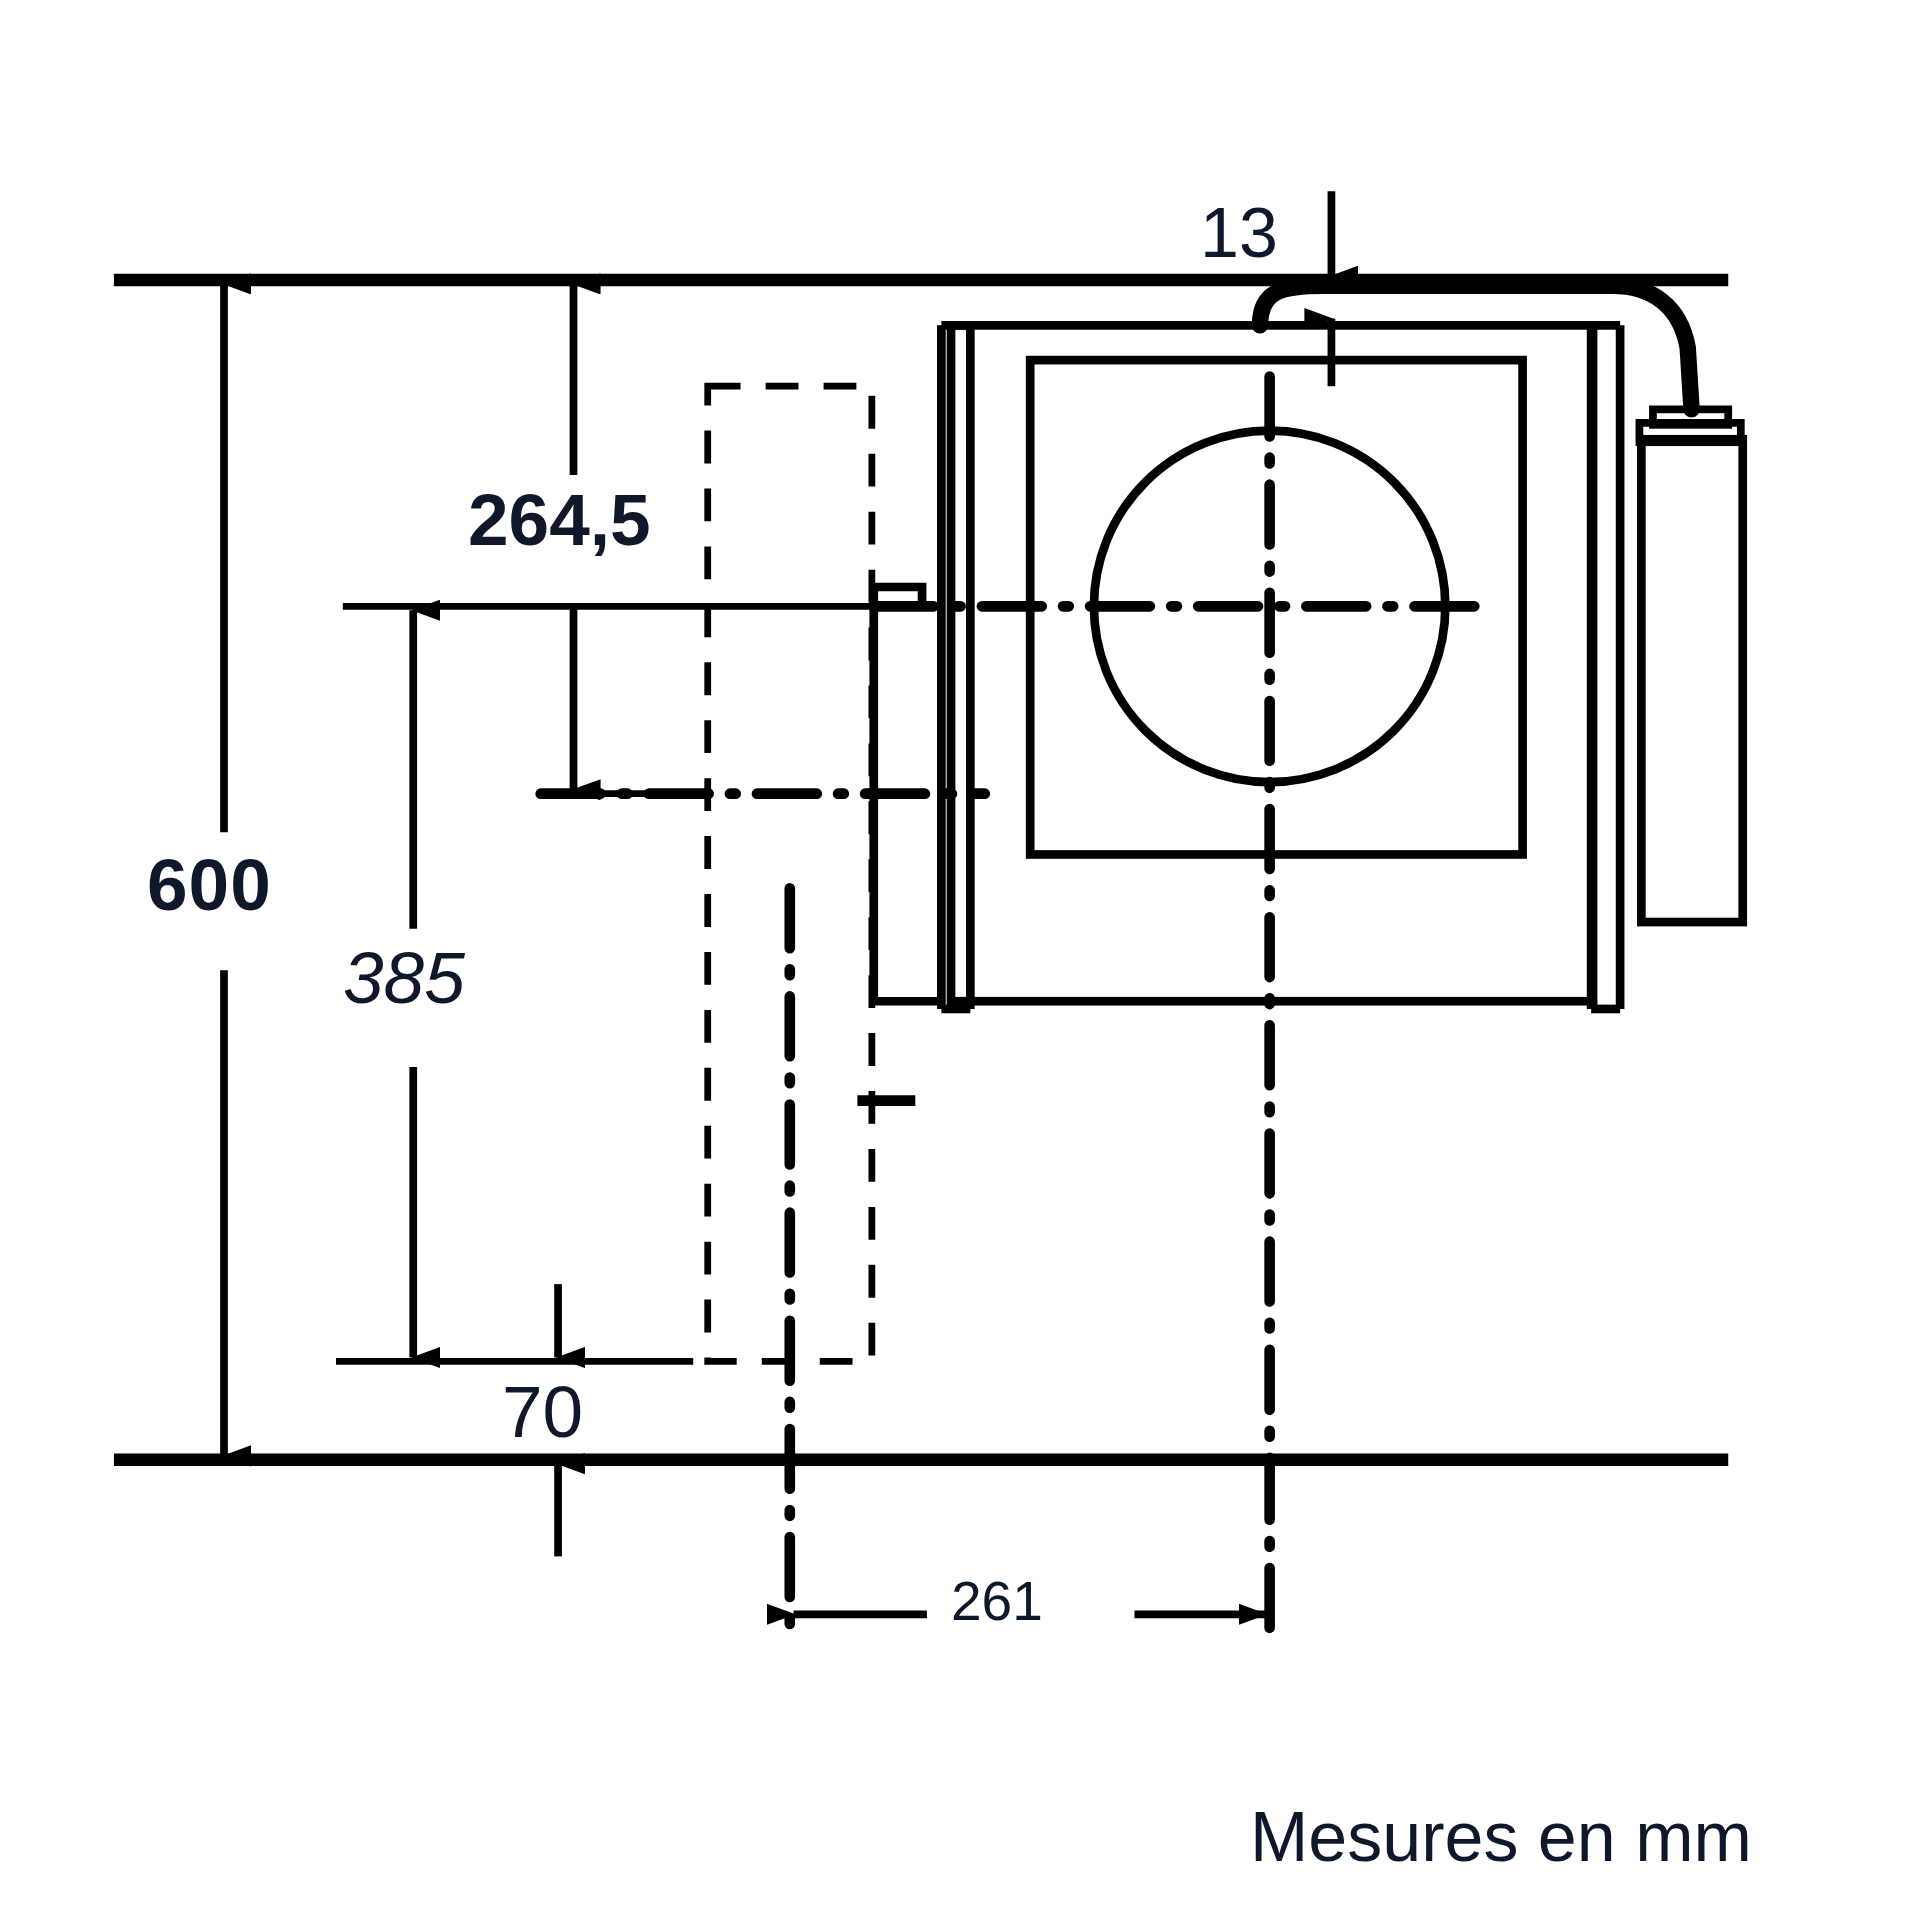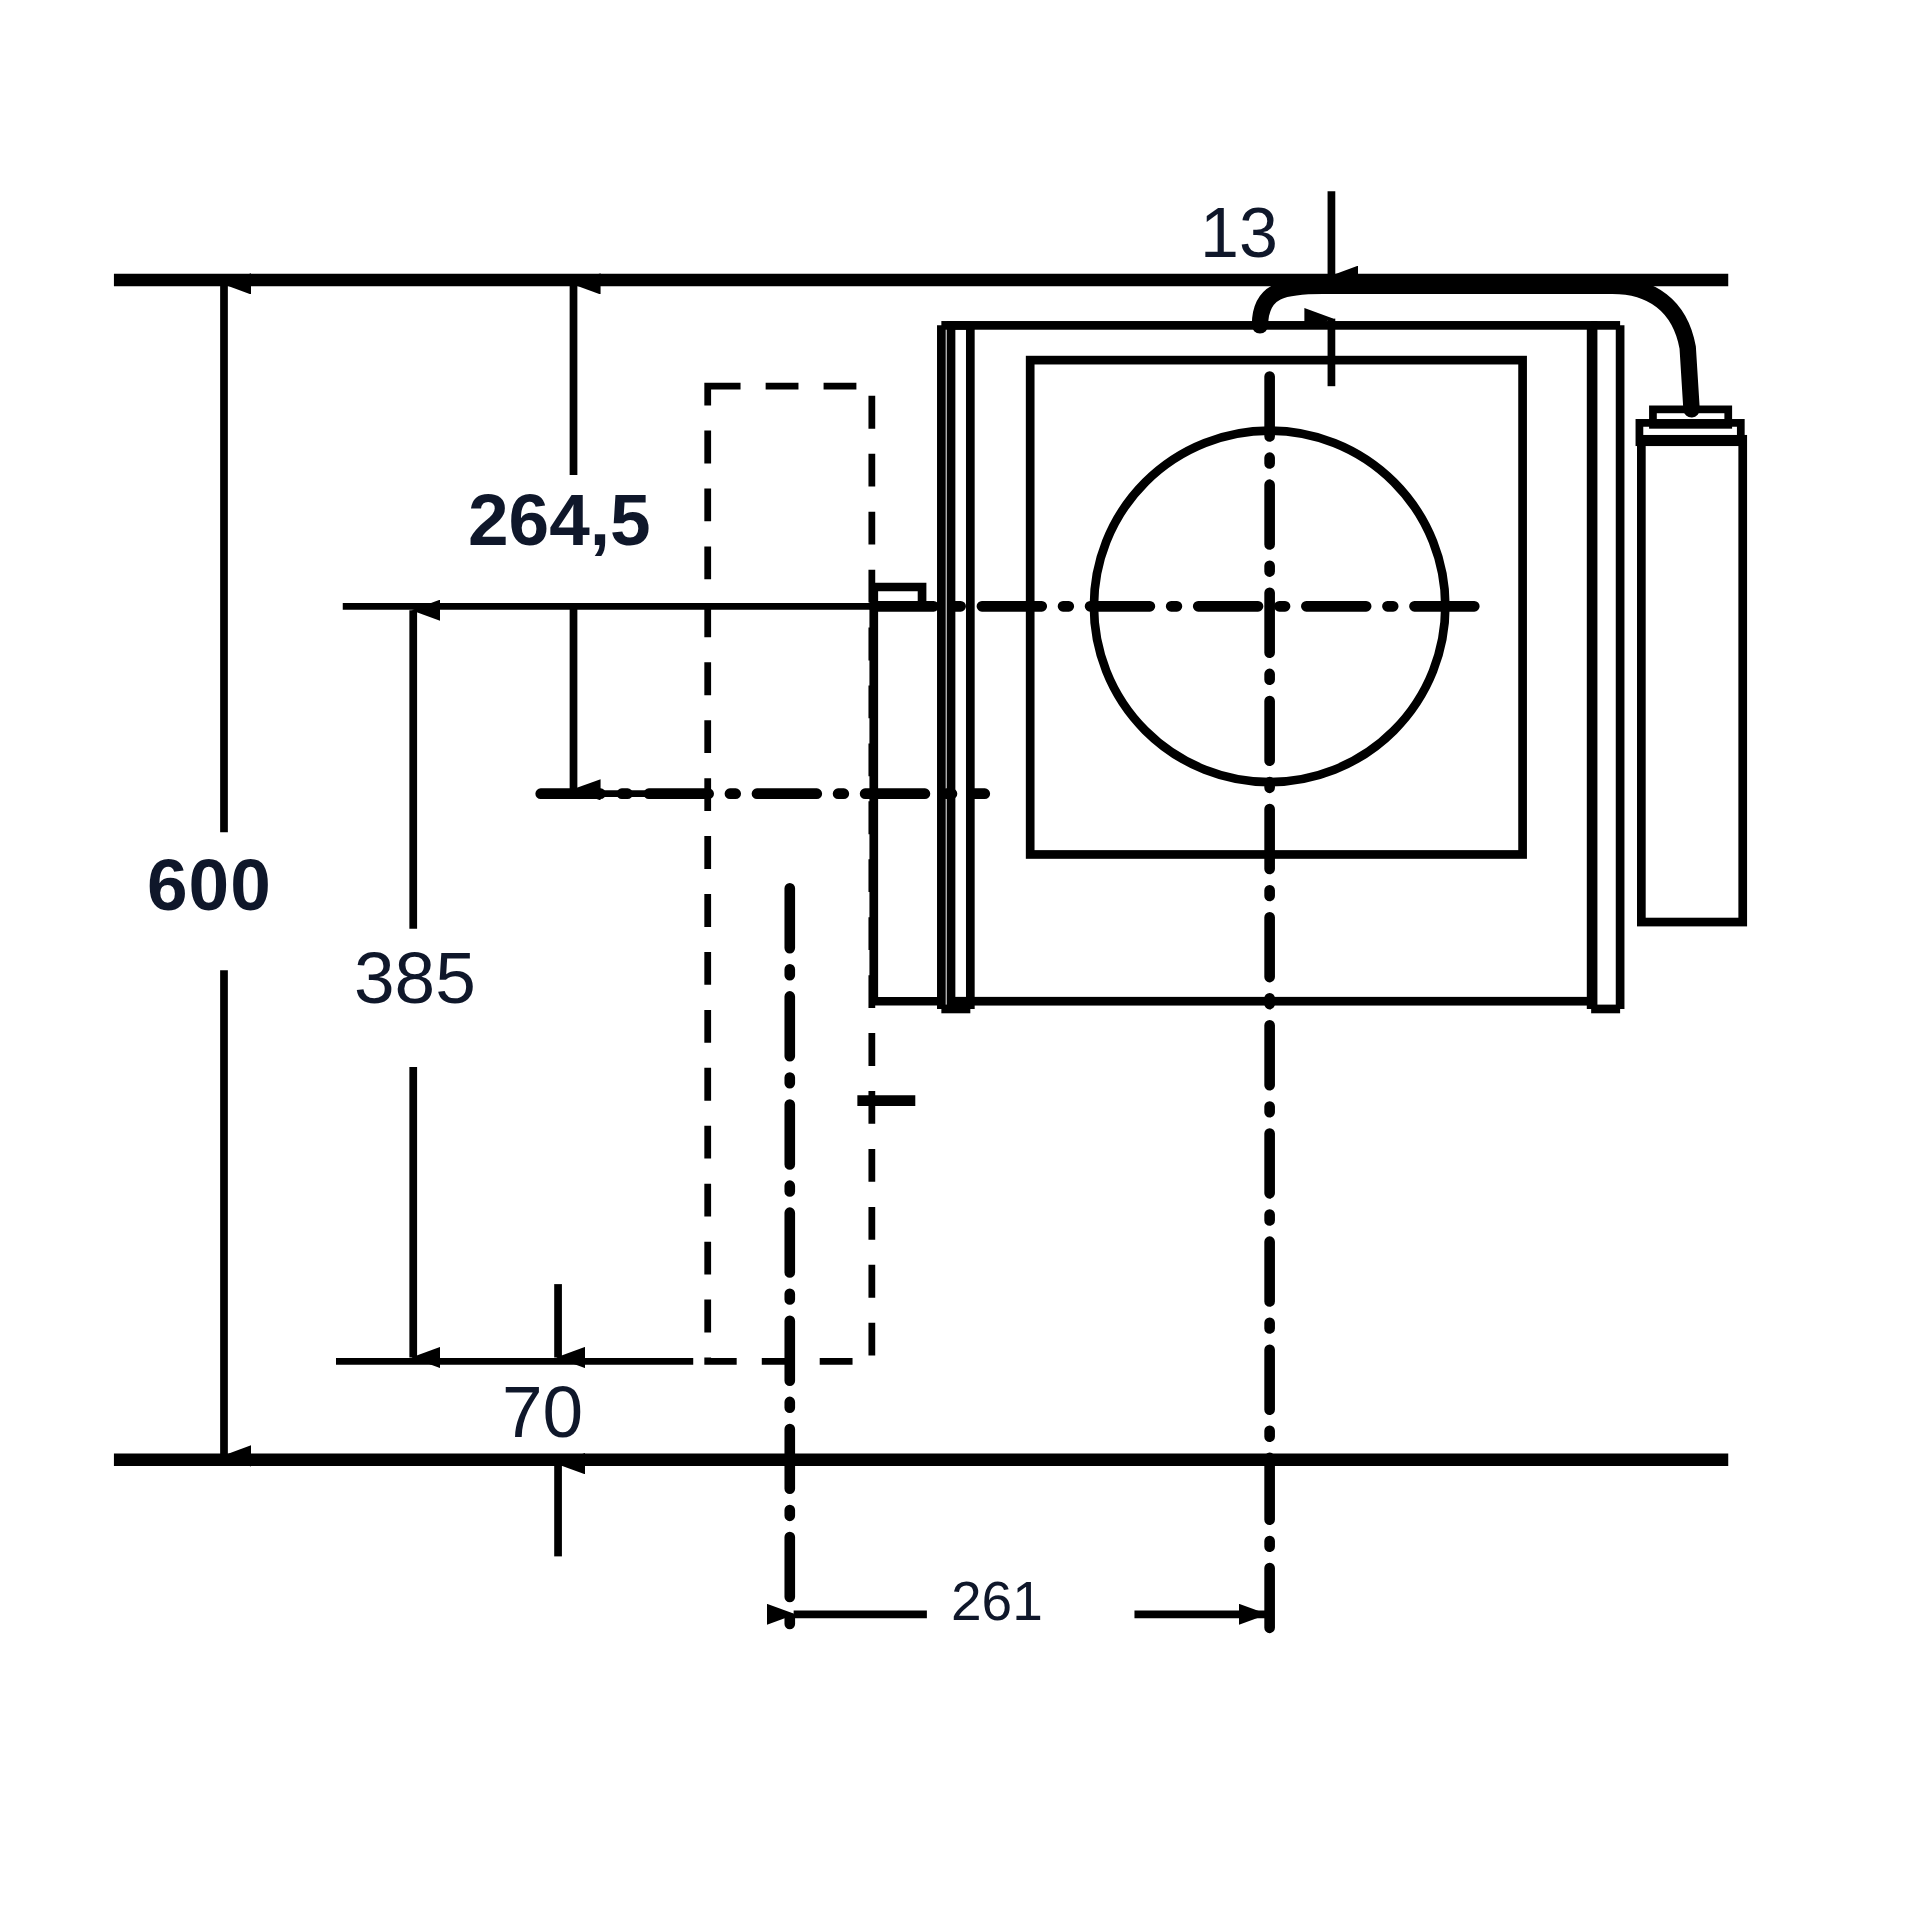--- a/index.html
+++ b/index.html
@@ -164,23 +164,24 @@
       <line x1="1379" y1="198" x2="1379" y2="286" stroke="#000" stroke-width="8" marker-end="url(#arrEnd)"></line>
       <line x1="1379" y1="400" x2="1379" y2="330" stroke="#000" stroke-width="8" marker-end="url(#arrEnd)"></line>
     </g>
 
   </svg>
 
   <div class="dim-label dim-600" style="left:147px; top:848px;">600</div>
 
   <div class="dim-label dim-2645" style="left:468px; top:483px;">264,5</div>
 
-  <div class="dim-label dim-385" style="left:354px; top:941px;">385</div>
+  <div class="dim-label dim-385" style="left:343px; top:941px;font-style:italic;">385</div>
 
   <div class="dim-label dim-50" style="left:502px; top:1375px;">70</div>
 
   <div class="dim-label dim-261" style="left:951px; top:1574px;">261</div>
 
   <div class="dim-label dim-13" style="left:1200px; top:198px;">13</div>
 
+  <div class="dim-label footnote" style="left:1250px; top:1802px;">Mesures en mm</div>
 
 </div>
 
 
 </body></html>

